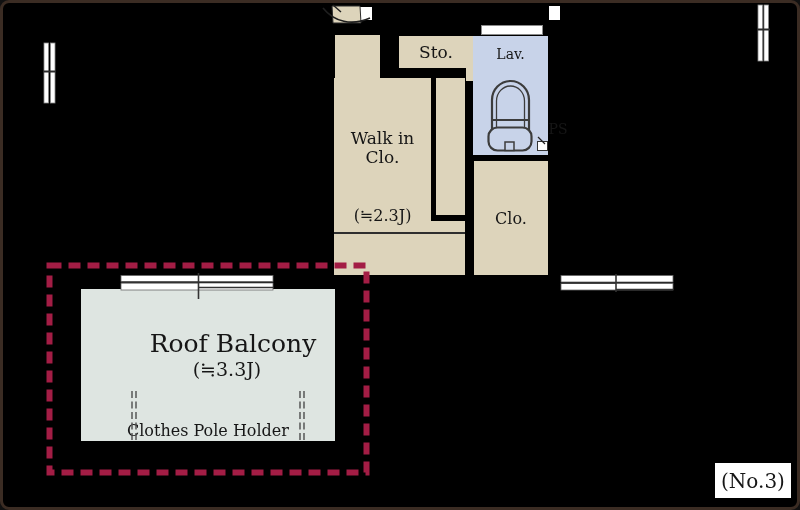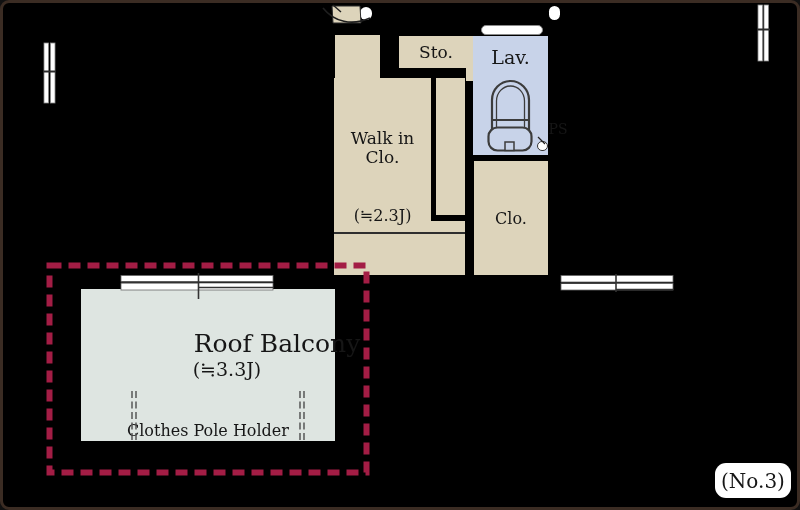--- a/index.html
+++ b/index.html
@@ -5,42 +5,42 @@
   html,body{margin:0;padding:0;background:#111;}
   #stage{
     position:relative;width:800px;height:510px;box-sizing:border-box;
     background:#000;border:3px solid #3b2c23;border-radius:9px;overflow:hidden;
     font-family:"DejaVu Serif","Liberation Serif",serif;color:#161616;
   }
   .abs{position:absolute;box-sizing:border-box;}
   .beige{background:#ddd4bb;}
   .blue{background:#c8d3e9;}
   .gray{background:#dee5e1;}
-  .white{background:#ffffff;border-radius:11px;}
+  .white{background:#ffffff;}
   .room-label{position:absolute;text-align:center;line-height:1.12;}
   
   .sto{left:388px;top:33px;width:74px;height:32px;display:flex;align-items:center;justify-content:center;font-size:17px;margin-left:8px;}
   .entrycol{left:332px;top:32px;width:45px;height:43px;}
   .wic{left:331px;top:75px;width:131px;height:197px;}
   .wic-wall-v{left:428px;top:75px;width:5px;height:138px;background:#000;}
   .wic-wall-h{left:428px;top:212px;width:34px;height:6px;background:#000;}
   .wic-line{left:331px;top:229px;width:131px;height:2px;background:#2e2e2e;}
   .wic-label{left:331px;top:126px;width:97px;font-size:17px;}
   .wic-label .sz{font-size:16px;margin-top:40px;}
   .sidetab{left:463px;top:52px;width:8px;height:26px;}
   .lav{left:470px;top:33px;width:75px;height:119px;}
-  .lav-label{left:470px;top:44px;width:75px;font-size:19px;}
+  .lav-label{left:470px;top:44px;width:75px;font-size:14px;}
   .lav-window{left:478px;top:22px;width:62px;height:10px;border:1px solid #8a8a8a;}
   .tr-square{left:546px;top:3px;width:11px;height:14px;}
   .door-square{left:357px;top:4px;width:12px;height:13px;}
   .clo{left:471px;top:158px;width:74px;height:114px;display:flex;align-items:center;justify-content:center;font-size:16px;}
   .ps-square{left:534px;top:138px;width:11px;height:10px;border:1px solid #333;}
   .ps-label{left:544px;top:119px;width:22px;font-size:14px;}
   .balcony{left:78px;top:286px;width:254px;height:152px;}
-  .balcony-title{left:78px;top:327px;width:304px;font-size:25px;padding-left:44px;}
+  .balcony-title{left:78px;top:327px;width:304px;font-size:25px;}
   .balcony-size{left:78px;top:356px;width:292px;font-size:19px;}
   .balcony-note{left:78px;top:419px;width:254px;font-size:16px;}
   .no3{left:712px;top:460px;width:76px;height:35px;display:flex;align-items:center;justify-content:center;font-size:20px;}
   #overlay{position:absolute;left:0;top:0;width:800px;height:510px;pointer-events:none;}
 </style>
 </head>
 <body>
 
 <div id="stage">
 

